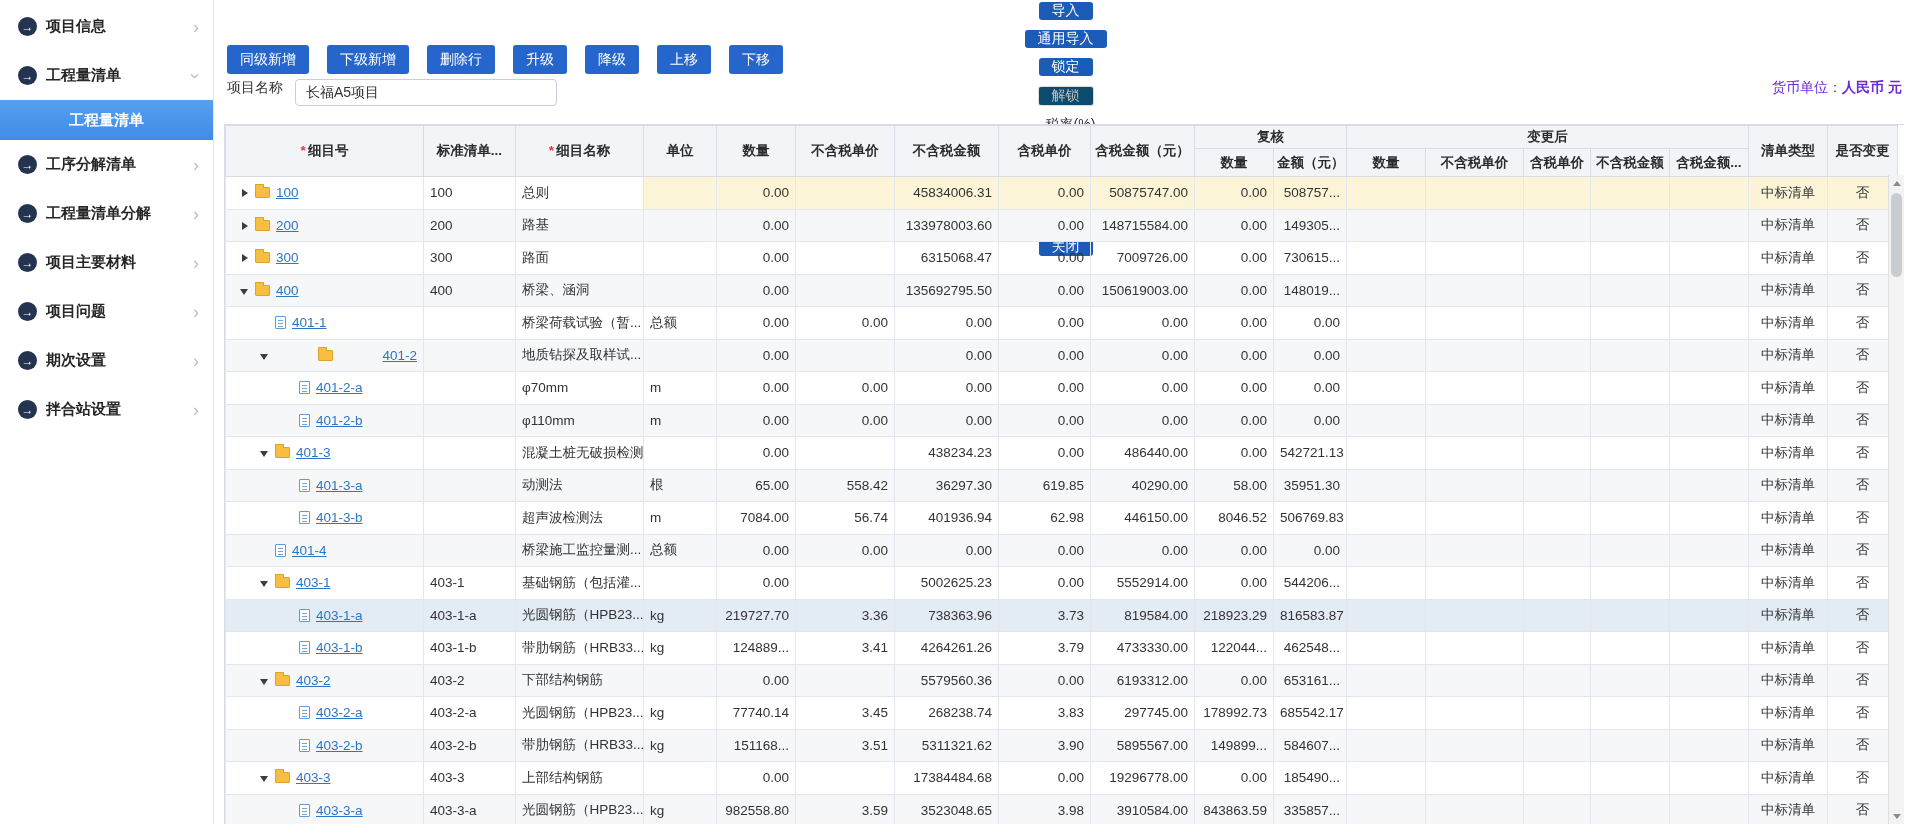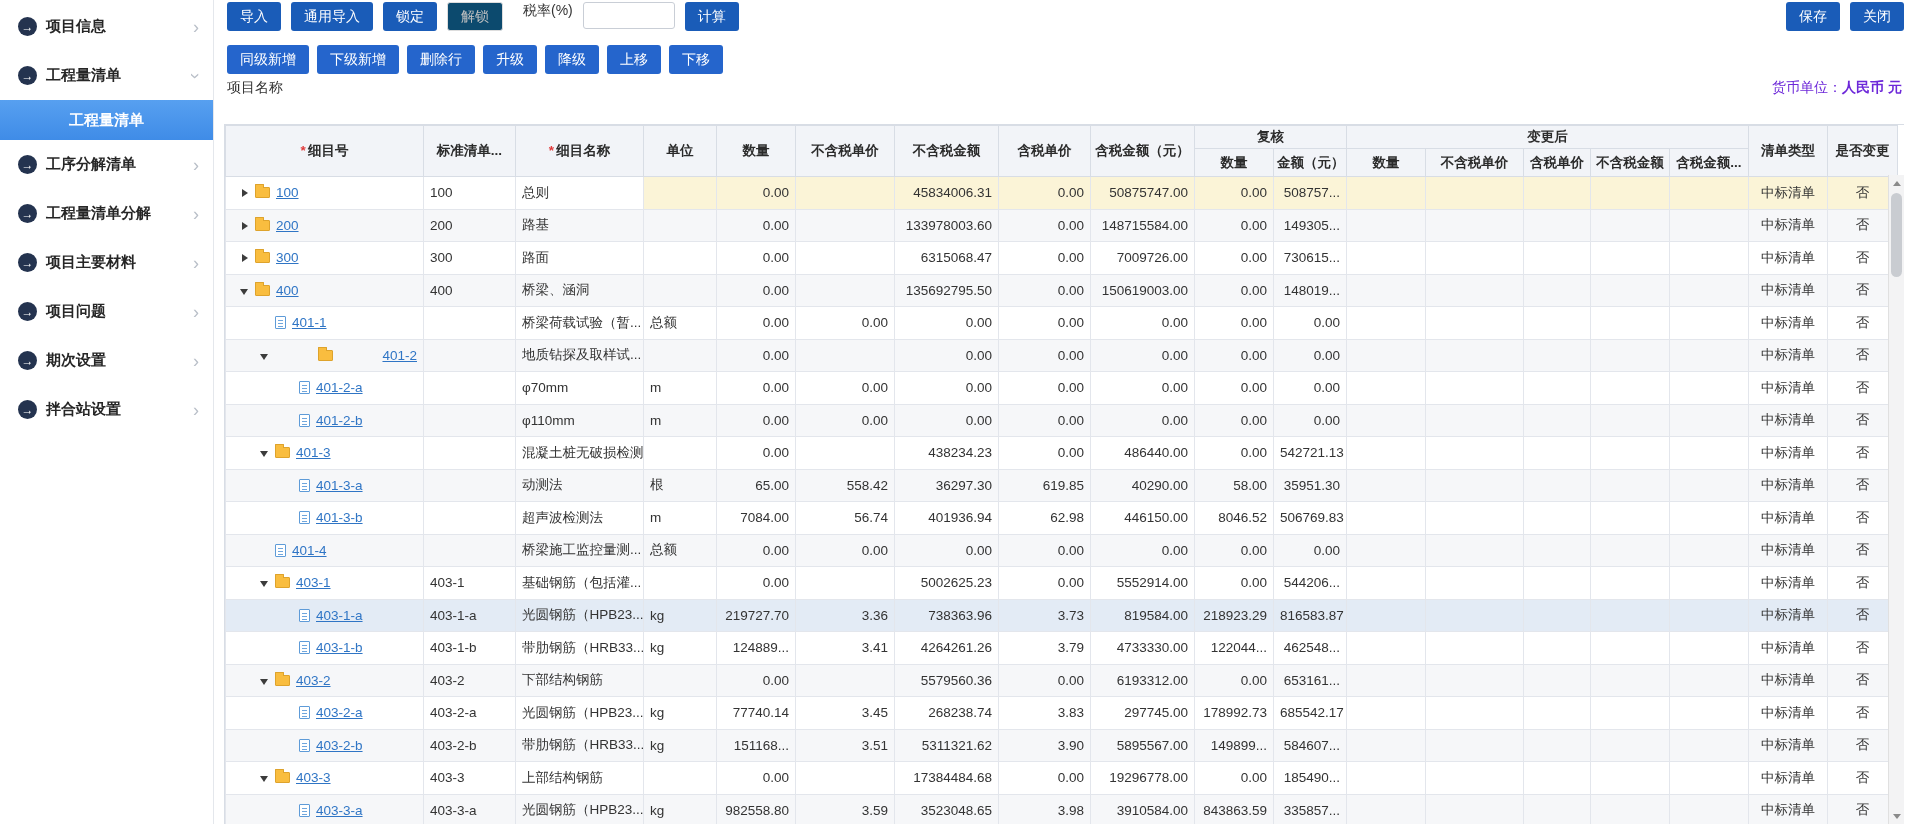--- a/index.html
+++ b/index.html
@@ -13,22 +13,22 @@
   .side-icon { width:19px; height:19px; flex:0 0 19px; border-radius:50%; background:#24334f; color:#fff;
                display:flex; align-items:center; justify-content:center; font-size:12px; line-height:1; }
   .side-label { flex:1; margin-left:9px; font-size:15px; font-weight:600; color:#262626; white-space:nowrap; }
   .chev { color:#b9bfc8; font-size:18px; line-height:1; font-weight:400; }
   .chev.down { transform:rotate(90deg); }
   .side-active { height:40px; background:linear-gradient(180deg,#57a0f0,#3f8ce7); color:#fff; font-size:15px;
                  font-weight:600; display:flex; align-items:center; justify-content:center; cursor:pointer; }
 
   
   .main { flex:1; display:flex; flex-direction:column; min-width:0; }
-  .row1 { height:40px; display:flex; gap:10px; padding:2px 12px 0 13px; }
-  .row2 { height:39px; display:flex; align-items:center; gap:8px; padding:0 13px; }
+  .row1 { height:40px; display:flex; align-items:center; gap:10px; padding:2px 12px 0 13px;flex-direction:column; }
+  .row2 { height:39px; display:flex; align-items:center; gap:18px; padding:0 13px; }
   .row3 { height:41px; display:flex; padding:0 14px 0 13px; }
   .btn { border:none; height:29px; padding:0 13px; font-size:14px; color:#fff; background:#1a5cb8;
          border-radius:3px; cursor:pointer; font-family:inherit; white-space:nowrap; }
   .btn.secondary { background:#2565cc; }
   .btn.disabled { background:#0c4a6e; color:#c2c2c2; border:1px solid #ddd; cursor:default; }
   .spacer { flex:1; }
   .tax-label { font-size:14px; color:#333; margin-left:10px; }
   .tax-input { width:92px; height:27px; border:1px solid #c9ced6; border-radius:3px; padding:0 6px; font-size:14px; font-family:inherit; }
   .pname-label { font-size:14px; color:#333; margin-right:12px; }
   .pname-input { width:262px; height:27px; border:1px solid #c9ced6; border-radius:4px; padding:0 10px; font-size:14px; color:#333; font-family:inherit; background:#fff; }
@@ -143,20 +143,21 @@
       <button class="btn secondary">下级新增</button>
       <button class="btn secondary">删除行</button>
       <button class="btn secondary">升级</button>
       <button class="btn secondary">降级</button>
       <button class="btn secondary">上移</button>
       <button class="btn secondary">下移</button>
     </div>
 
     <div class="row3">
       <span class="pname-label">项目名称</span>
+      <input class="pname-input" value="长福A5项目" style="">
       <span class="spacer"></span>
       <span class="currency"><span>货币单位：</span><b>人民币 元</b></span>
     </div>
 
     <div class="table-wrap">
       <table>
         <colgroup>
           <col style="width:198px">
             <col style="width:92px">
             <col style="width:128px">

